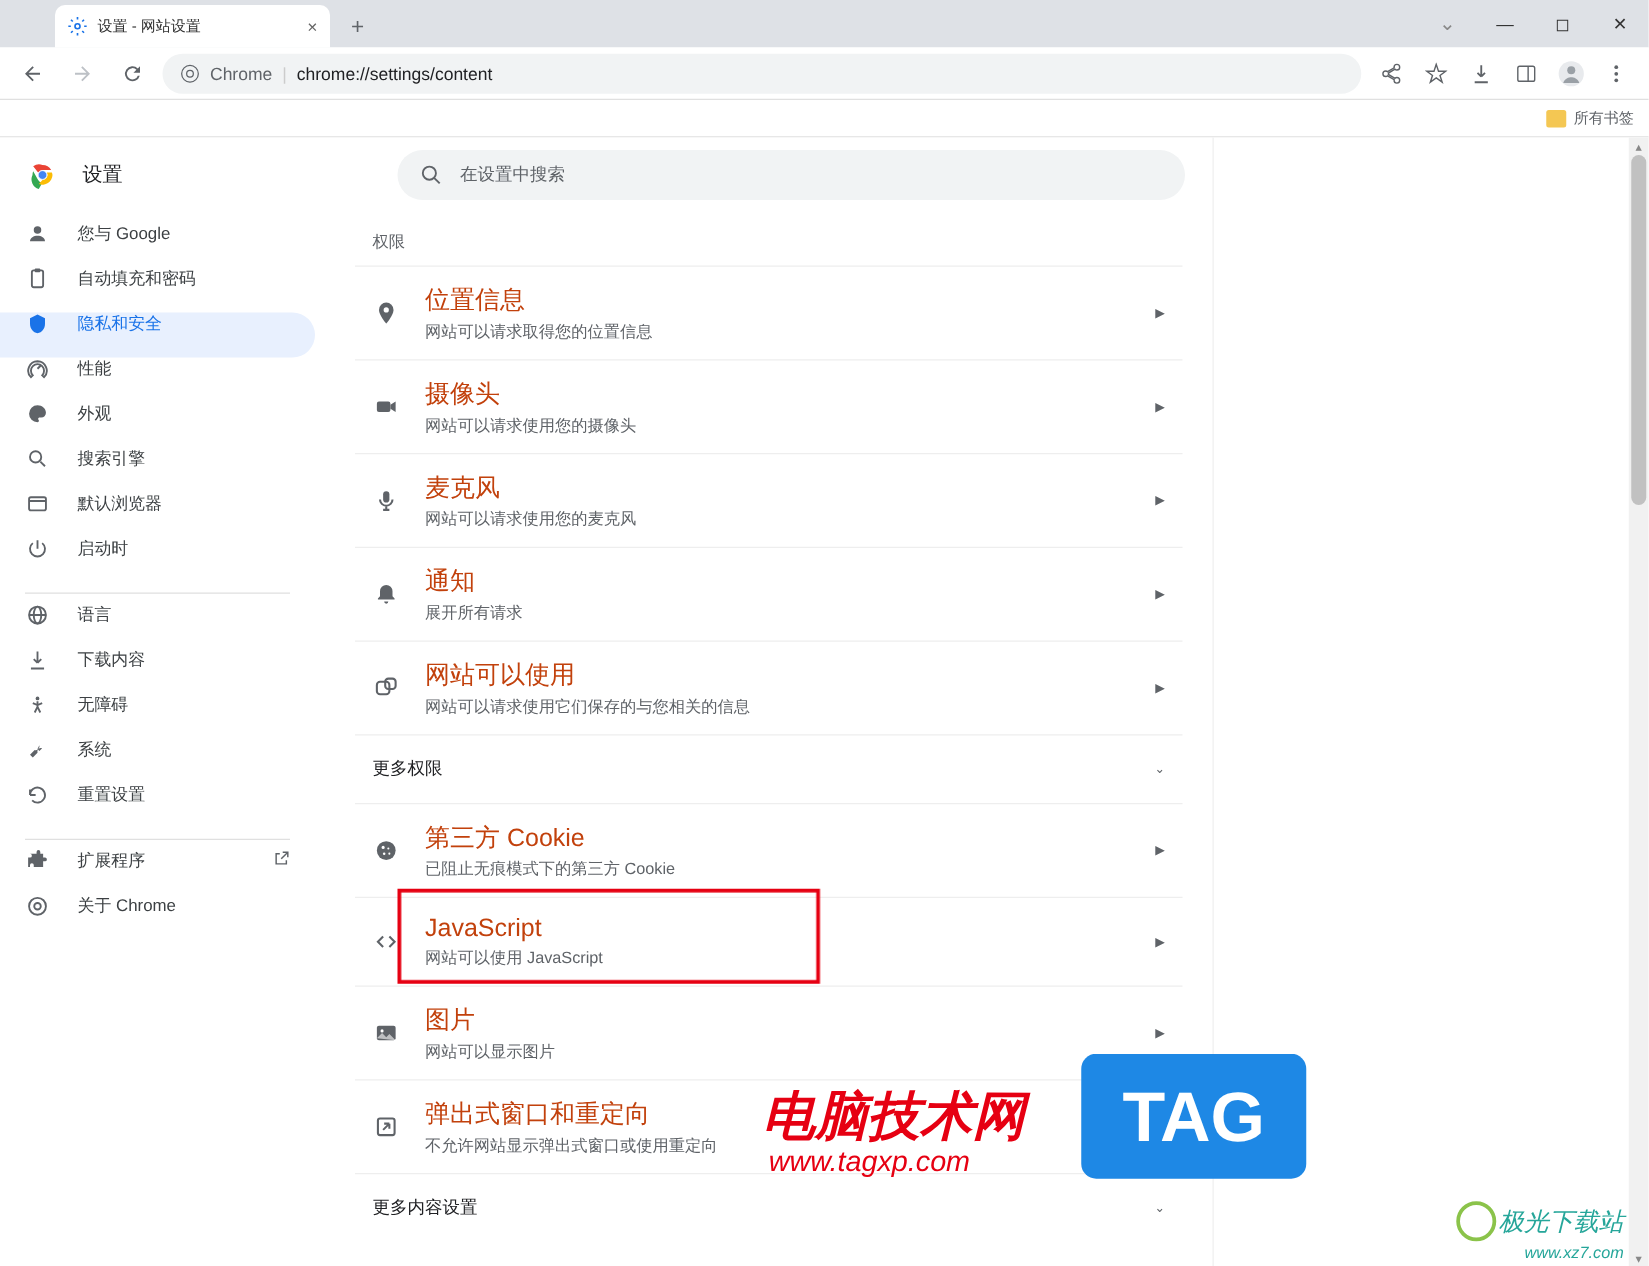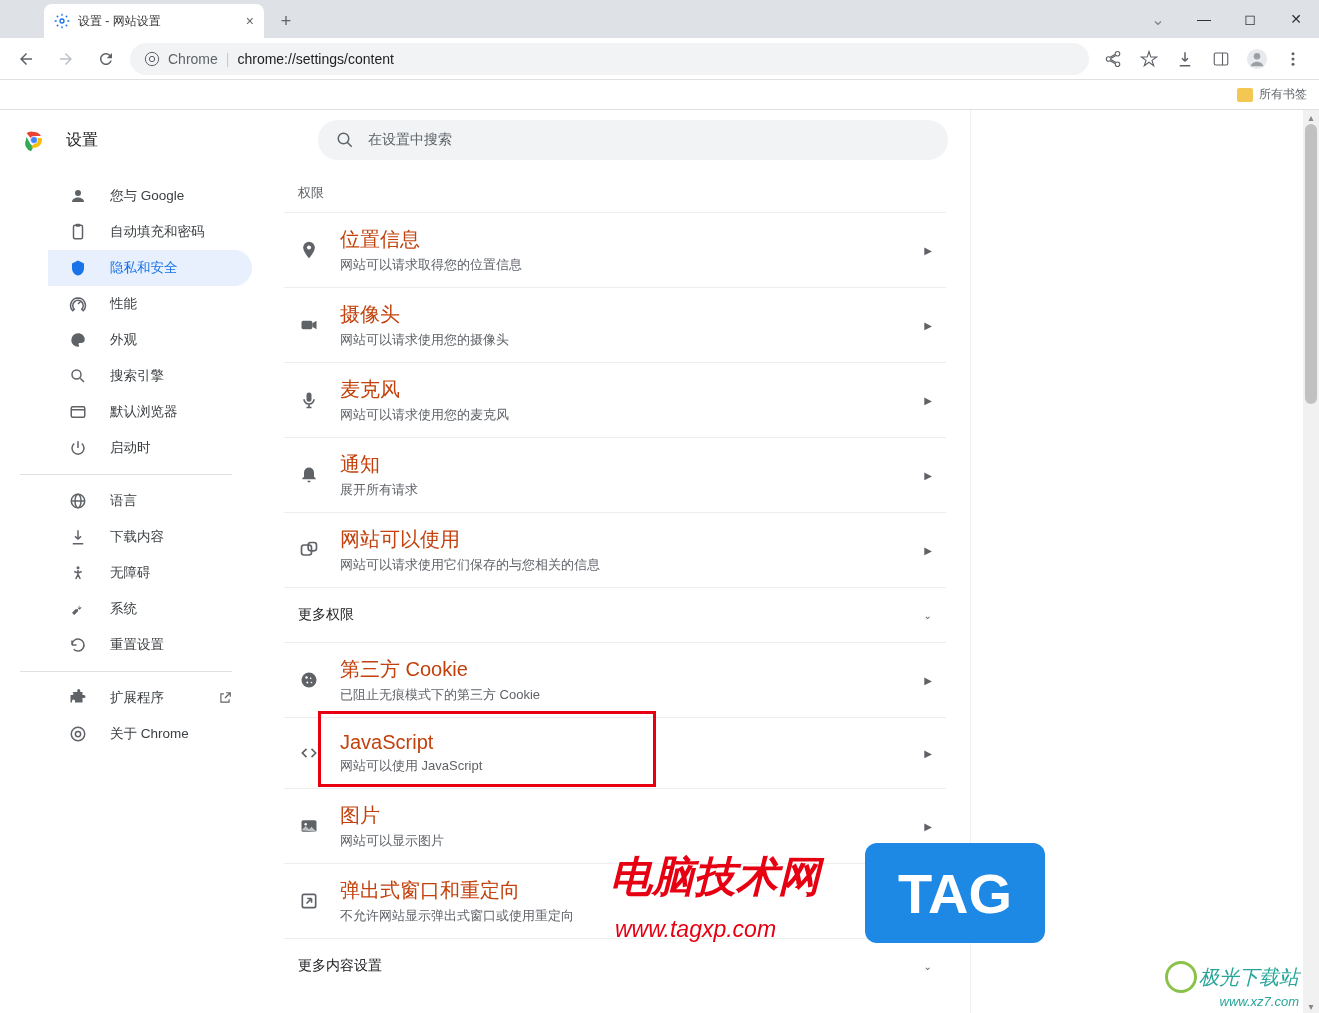--- a/index.html
+++ b/index.html
@@ -37,21 +37,21 @@
     .settings-header { height: 60px; display: flex; align-items: center; padding: 0 22px; gap: 20px; }
     .chrome-logo { width: 24px; height: 24px; }
     .settings-title { font-size: 16px; color: #202124; }
     .search-box { margin-left: auto; width: 630px; height: 40px; background: #f1f3f4; border-radius: 20px; display: flex; align-items: center; padding: 0 18px; gap: 14px; color: #5f6368; font-size: 14px; }
     
     
     .settings-main { flex: 1; display: flex; overflow: hidden; }
     
     
     .sidebar { width: 260px; padding: 8px 8px 8px 0; overflow-y: auto; }
-    .sidebar-item { height: 36px; display: flex; align-items: center; padding: 0 20px; gap: 22px; font-size: 13.5px; color: #3c4043; border-radius: 0 18px 18px 0; cursor: pointer; margin-left: 48px; }
+    .sidebar-item { height: 36px; display: flex; align-items: flex-start; padding: 0 20px; gap: 22px; font-size: 13.5px; color: #3c4043; border-radius: 0 18px 18px 0; cursor: pointer; }
     .sidebar-item.active { background: #e8f0fe; color: #1a73e8; }
     .sidebar-item .si-icon { width: 20px; display: flex; justify-content: center; color: #5f6368; }
     .sidebar-item.active .si-icon { color: #1a73e8; }
     .sidebar-divider { height: 1px; background: #e0e0e0; margin: 8px 20px; }
     .sidebar-item .ext-icon { margin-left: auto; color: #5f6368; }
     
     
     .panel { flex: 1; padding: 0 24px 24px 24px; overflow-y: auto; }
     .section-label { font-size: 13px; color: #5f6368; padding: 14px 14px 10px; }
     .setting-row { display: flex; align-items: center; padding: 13px 14px; border-top: 1px solid #eee; cursor: pointer; gap: 20px; position: relative; }
@@ -59,21 +59,21 @@
     .row-icon { width: 22px; color: #5f6368; display: flex; justify-content: center; }
     .row-text { flex: 1; }
     .row-title { font-size: 20px; color: #c2410c; margin-bottom: 3px; }
     .row-desc { font-size: 13px; color: #5f6368; }
     .row-arrow { color: #5f6368; font-size: 10px; }
     .more-row { display: flex; align-items: center; justify-content: space-between; padding: 18px 14px; border-top: 1px solid #eee; cursor: pointer; font-size: 14px; color: #202124; }
     
     .highlight-box { position: absolute; border: 3px solid #e60012; pointer-events: none; }
     
     
-    .watermark1 { position: absolute; bottom: 108px; left: 610px; color: #e60012; font-size: 42px; font-weight: bold; font-style: italic; pointer-events: none; }
+    .watermark1 { position: absolute; bottom: 92px; left: 610px; color: #e60012; font-size: 42px; font-weight: bold; font-style: italic; pointer-events: none; }
     .watermark1-sub { position: absolute; bottom: 70px; left: 615px; color: #e60012; font-size: 23px; font-style: italic; pointer-events: none; }
     .watermark2 { position: absolute; bottom: 70px; left: 865px; width: 180px; height: 100px; background: #1e88e5; border-radius: 12px; color: #fff; font-size: 56px; font-weight: bold; display: flex; align-items: center; justify-content: center; pointer-events: none; }
     .watermark3 { position: absolute; bottom: 20px; right: 20px; color: #26a69a; font-size: 20px; font-style: italic; pointer-events: none; display: flex; align-items: center; gap: 2px; }
     .wm3-url { position: absolute; bottom: 4px; right: 20px; color: #26a69a; font-size: 13px; font-style: italic; }
     .wm3-icon { width: 32px; height: 32px; border: 3px solid #8bc34a; border-radius: 50%; position: relative; }
     
     .scrollbar-track { position: absolute; right: 0; top: 0; width: 16px; height: 100%; background: #f1f1f1; }
     .scrollbar-thumb { position: absolute; right: 2px; top: 0; width: 12px; height: 280px; background: #c1c1c1; border-radius: 6px; }
     .scroll-arrow { position: absolute; right: 3px; width: 10px; height: 10px; color: #888; font-size: 10px; text-align: center; }
     

